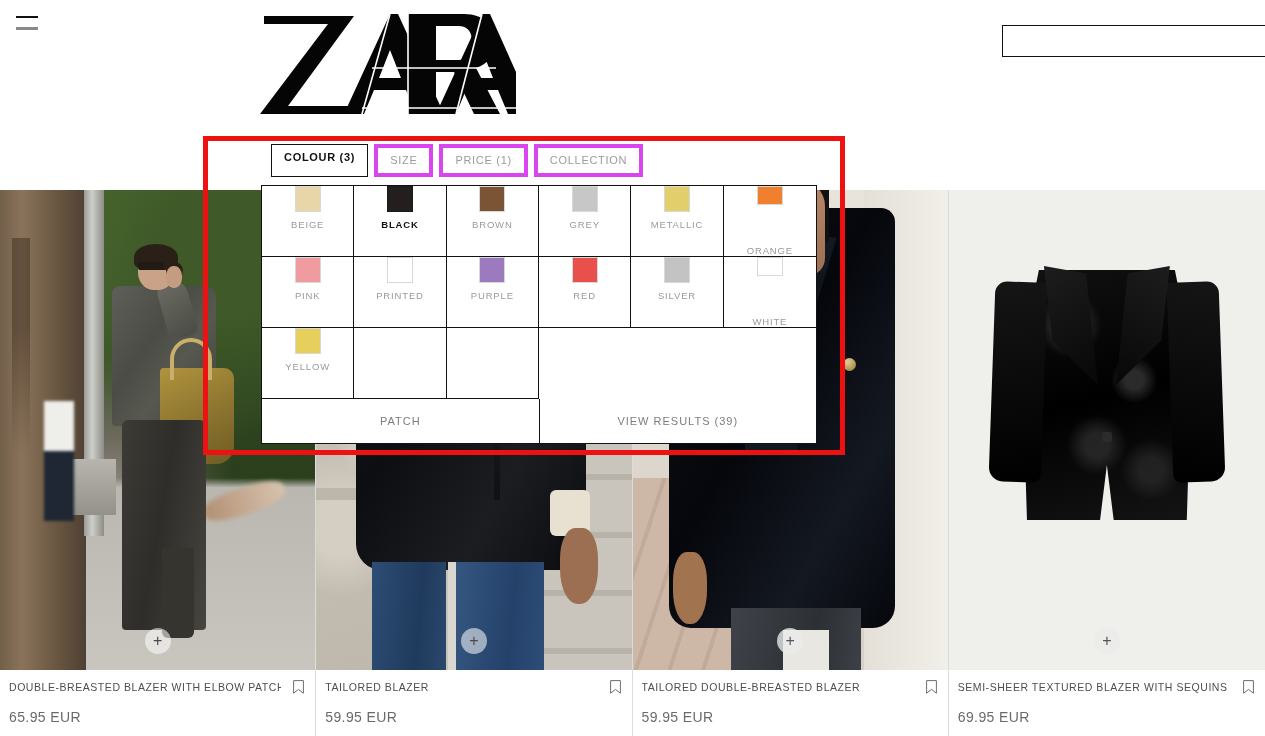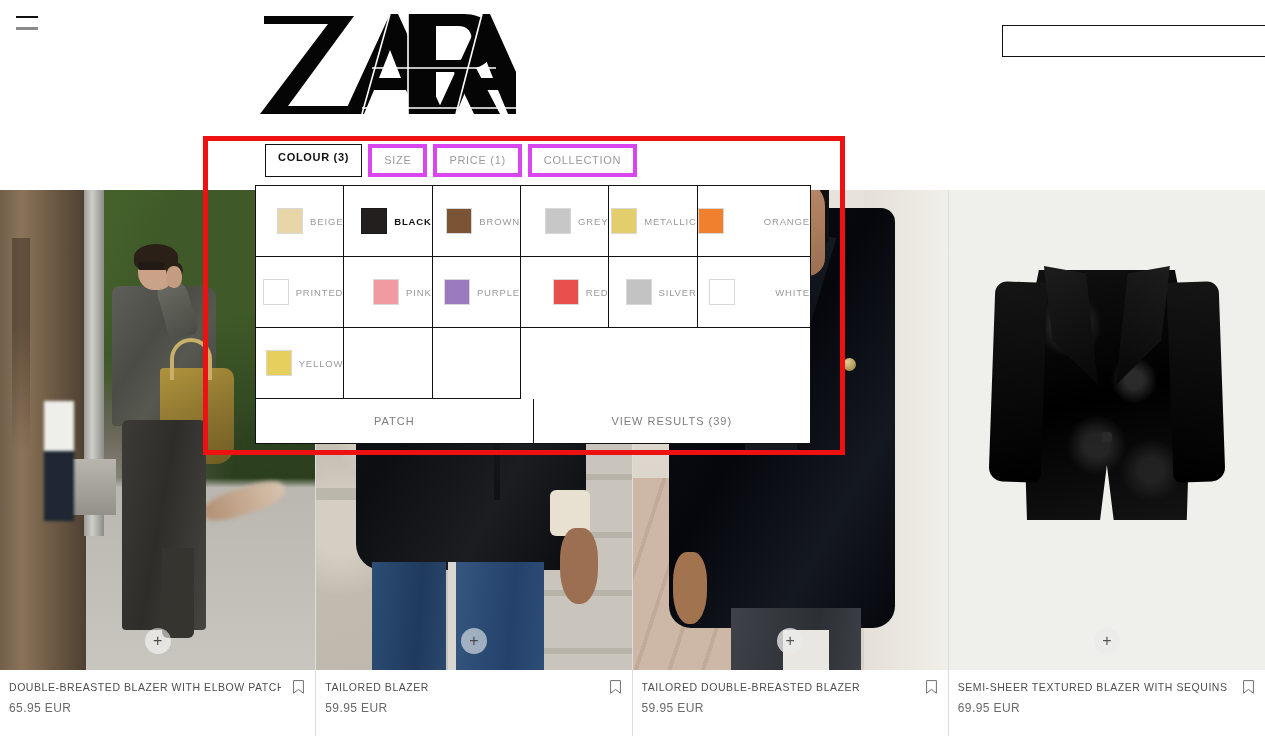--- a/index.html
+++ b/index.html
@@ -57,21 +57,21 @@
   }
   .plus.dark { color:#555; background: rgba(235,235,235,0.78); }
   .info {
     position:absolute; left:0; bottom:0; width:100%; height:66px;
     padding: 11px 10px 0 9px; background:#fff;
   }
   .info .name {
     font-size: 10.5px; letter-spacing: .55px; color:#4e4e4e; text-transform: uppercase;
     white-space: nowrap; overflow:hidden; max-width: 272px;
   }
-  .info .price { font-size: 12px; letter-spacing: .4px; color: #6a6a6a; margin-top: 8px; }
+  .info .price { font-size: 14px; letter-spacing: .4px; color: #6a6a6a; margin-top: 16px; }
   .bookmark {
     position:absolute; right: 11px; top: 10px; width: 11px; height: 14px; cursor:pointer;
   }
   .bookmark svg { display:block; }
 
   
   .ph1 { background:
       
       linear-gradient(180deg, rgba(150,150,145,0) 60%, #b9b7b0 62%, #c8c6be 100%),
       
@@ -253,39 +253,39 @@
     position:absolute; left:50%; top:32px; transform:translateX(-50%);
     width: 34px; height: 13px; background:#e6e6e6; color:#111;
     font-size:6.5px; letter-spacing:.4px; display:flex; align-items:center; justify-content:center;
     font-family:"Liberation Serif", serif;
   }
   .j4-btn { position:absolute; left:50%; top:186px; transform:translateX(-50%);
     width:10px; height:10px; background:#2b2b2b; border-radius:2px; }
 
   
   #filter-panel {
-    position: absolute; left: 255px; top: 144px; width: 556px; z-index: 40;
+    position: absolute; left: 261px; top: 144px; width: 556px; z-index: 40;
     background: #bef264;
   }
   #filter-tabs { display:flex; gap: 6px; padding: 0 0 8px 10px; background:#fff; }
   .tab {
     border: 4px solid #d946ef; background:#fff; color:#9b9b9b;
     font-size: 11px; letter-spacing: .7px; padding: 6px 12px 7px; cursor: pointer;
     font-family:"Liberation Sans", sans-serif; white-space:nowrap;
   }
   .tab.active { border: 1.5px solid #111; color:#111; font-weight: bold; }
 
   #swatch-grid {
     border: 1px solid #111; border-bottom: none;
     display: grid; grid-template-columns: repeat(6, 1fr);
     background:#fff;
   }
   .sw-cell {
     height: 71px; border-right: 1px solid #111; border-bottom: 1px solid #111;
-    display:flex; flex-direction:row; align-items:center; justify-content:flex-end;
+    display:flex; flex-direction:column; align-items:center; justify-content:flex-start;
     cursor:pointer; background:#fff; gap: 7px;
   }
   .sw-cell:nth-child(6n) { border-right: none; gap: 40px; }
   .sw-cell.empty { cursor: default; }
   .sw-chip { width: 26px; height: 26px; border: 1px solid #d8d8d8; }
   .sw-cell.selected .sw-chip { border: 1.5px solid #1a1a1a; }
   .sw-label {
     font-size: 9.5px; letter-spacing: .85px; color:#9a9a9a; text-transform: uppercase;
     font-family:"Liberation Sans", sans-serif;
   }
@@ -497,26 +497,26 @@
         </div>
         <div class="sw-cell">
           <div class="sw-chip" style="background: rgb(226, 207, 108);"></div>
           <div class="sw-label">METALLIC</div>
         </div>
         <div class="sw-cell">
           <div class="sw-chip" style="background: rgb(240, 127, 46);"></div>
           <div class="sw-label">ORANGE</div>
         </div>
         <div class="sw-cell">
+          <div class="sw-chip" style="background: rgb(240, 155, 160);"></div>
+          <div class="sw-label">PINK</div>
+        </div>
+        <div class="sw-cell">
           <div class="sw-chip" style="background: rgb(255, 255, 255);"></div>
           <div class="sw-label">PRINTED</div>
-        </div>
-        <div class="sw-cell">
-          <div class="sw-chip" style="background: rgb(240, 155, 160);"></div>
-          <div class="sw-label">PINK</div>
         </div>
         <div class="sw-cell">
           <div class="sw-chip" style="background: rgb(155, 122, 192);"></div>
           <div class="sw-label">PURPLE</div>
         </div>
         <div class="sw-cell">
           <div class="sw-chip" style="background: rgb(232, 80, 76);"></div>
           <div class="sw-label">RED</div>
         </div>
         <div class="sw-cell">

